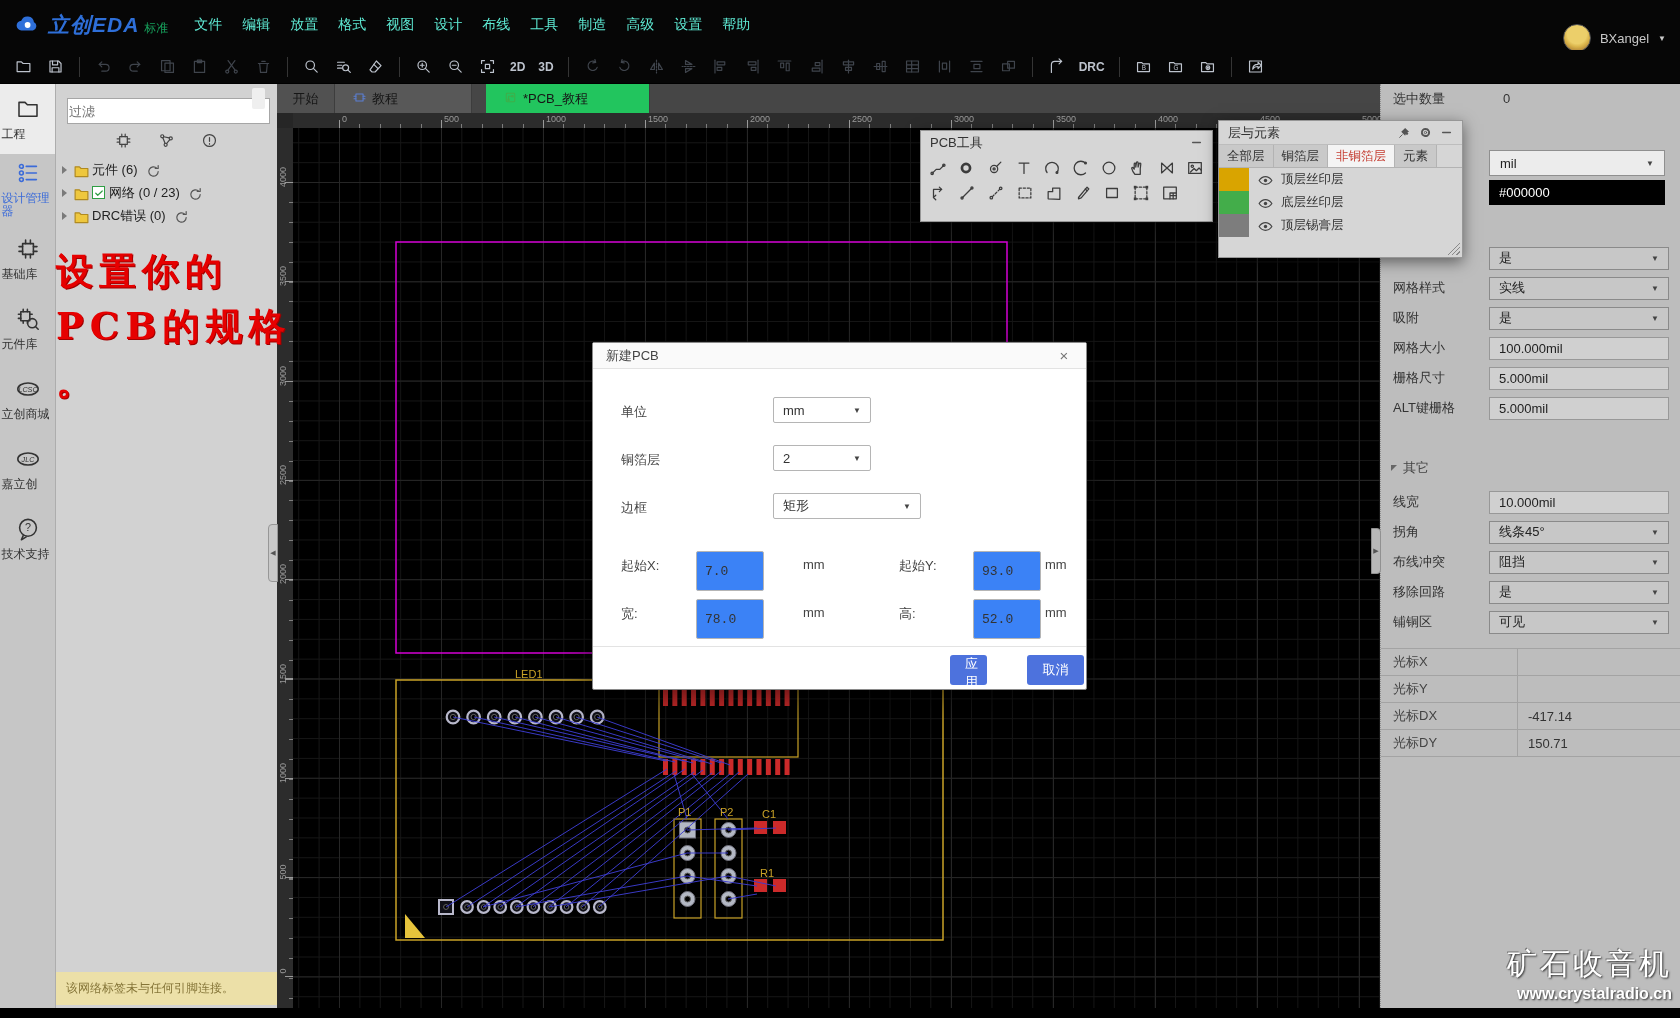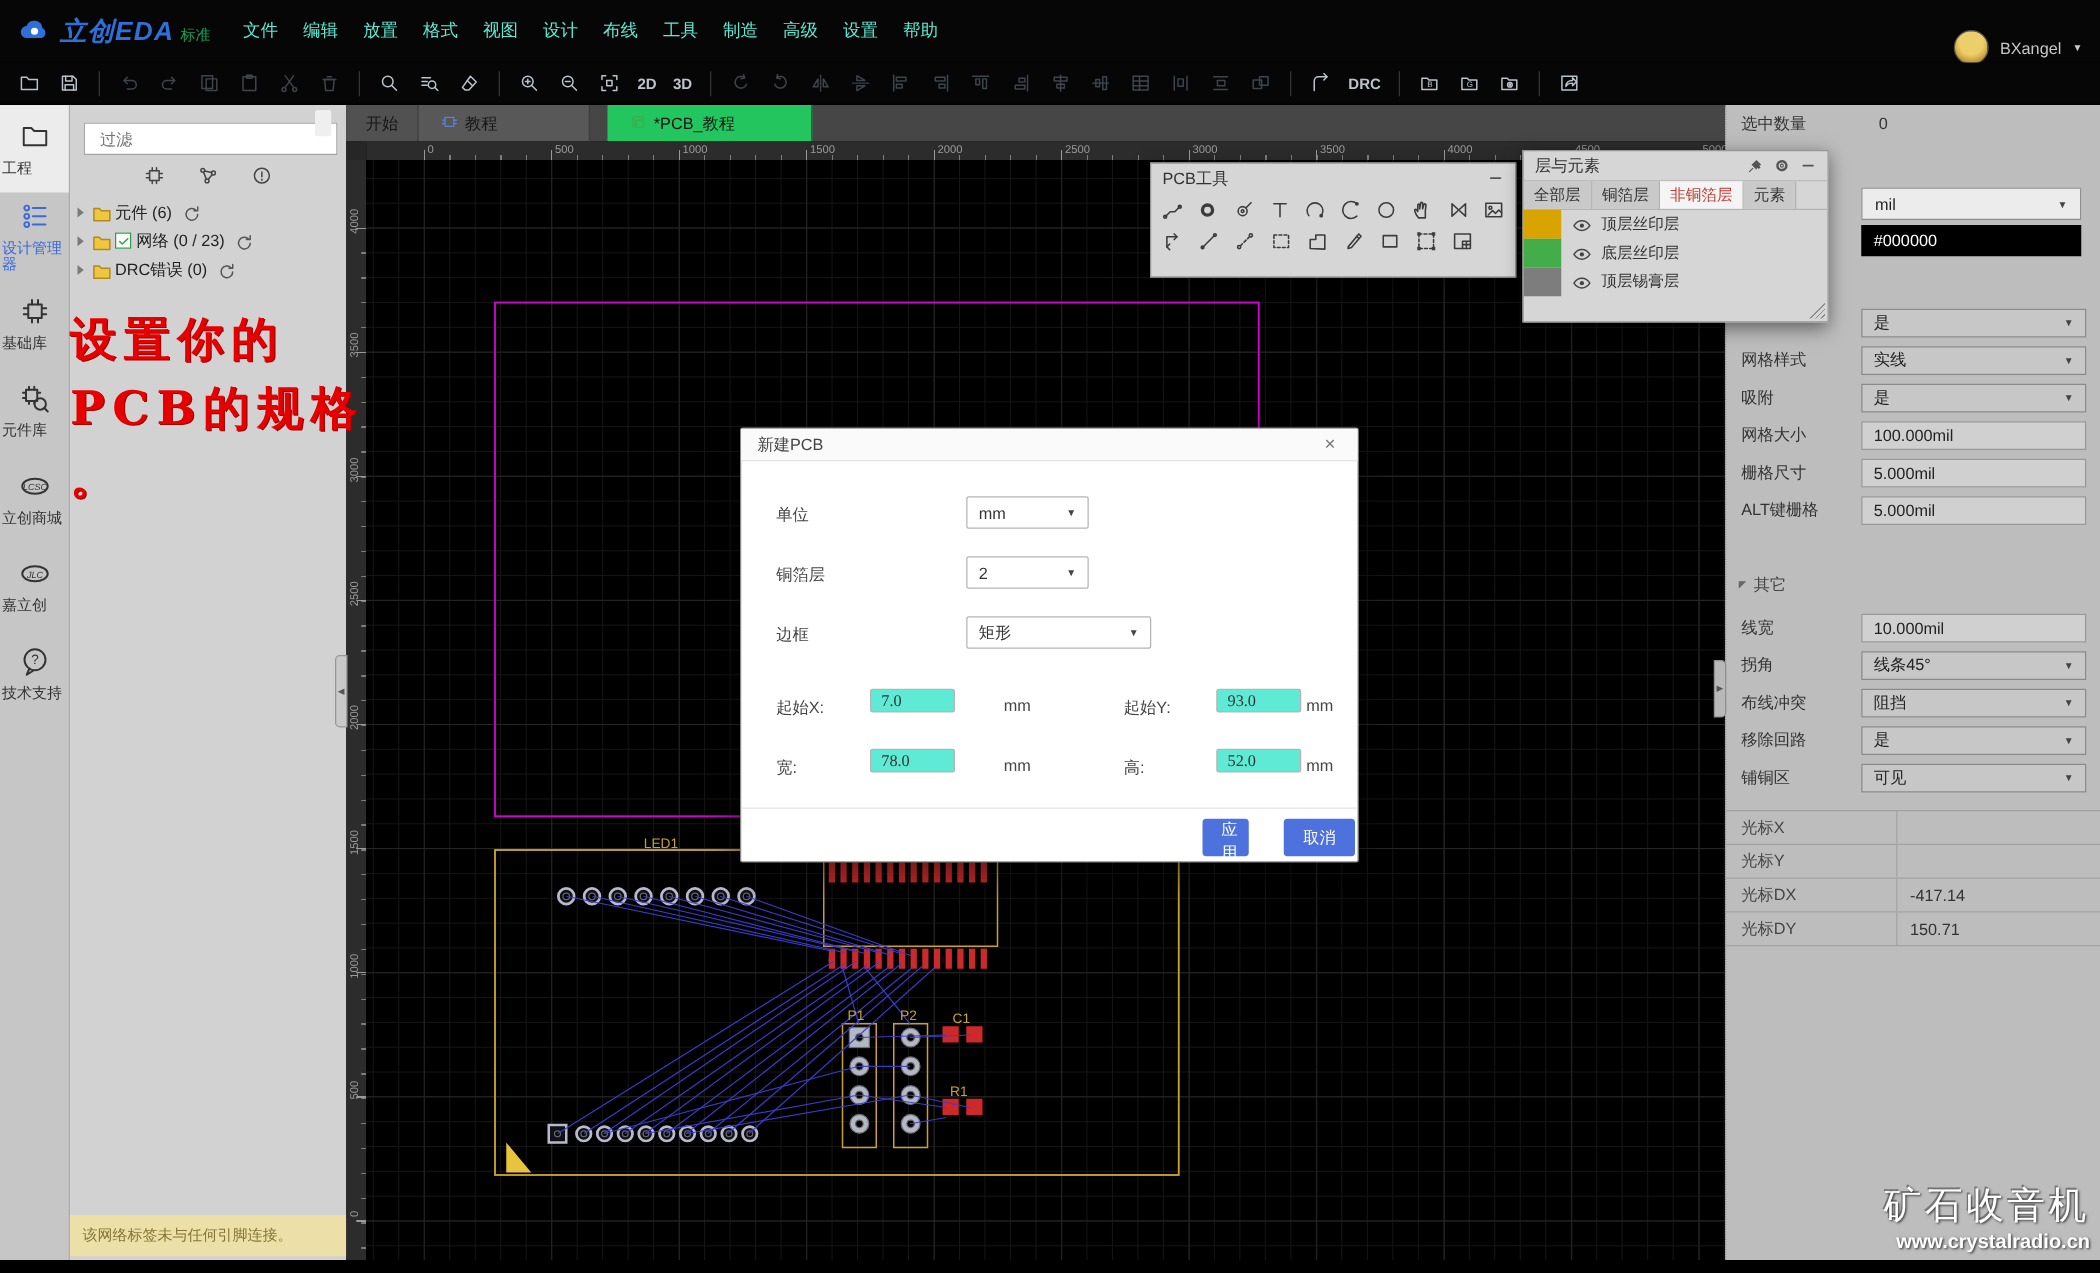--- a/index.html
+++ b/index.html
@@ -30,21 +30,21 @@
 
 #left-rail{position:absolute;left:0;top:84px;width:56px;height:924px;background:#c6c6c6;border-right:1px solid #adadad}
 .rail-item{height:70px;display:flex;flex-direction:column;align-items:center;justify-content:center;gap:4px;font-size:12px;color:#333;cursor:default}
 .rail-item .lbl{width:52px;text-align:left;line-height:13px}
 .rail-item svg.ic{width:24px;height:24px;stroke-width:1.3}
 .rail-item.active{background:#ececec}
 .rail-item.selected{color:#3b6bd9}
 
 
 #left-panel{position:absolute;left:56px;top:84px;width:221px;height:924px;background:#d2d2d2}
-#filter-input{position:absolute;left:11px;top:14px;width:203px;height:26px;border:1px solid #a6a6a6;background:#fff;font-size:13px;color:#3b82f6;padding:0 12px;font-family:inherit}
+#filter-input{position:absolute;left:11px;top:14px;width:203px;height:26px;border:1px solid #a6a6a6;background:#fff;font-size:13px;color:#3b82f6;padding:0 1px;font-family:inherit}
 #panel-icons{position:absolute;left:0;top:48px;width:221px;display:flex;justify-content:center;gap:26px;color:#444}
 #panel-icons .pic{width:17px;height:17px}
 #tree{position:absolute;left:4px;top:74px;width:214px}
 .tree-row{display:flex;align-items:center;height:23px;font-size:13px;color:#222;gap:4px}
 .caret{width:0;height:0;border-left:5px solid #7a7a7a;border-top:4px solid transparent;border-bottom:4px solid transparent;margin:0 2px}
 .tfolder{width:15px;height:13px}
 .tcheck{width:13px;height:13px;border:1px solid #2f9e44;background:#fff;display:flex;align-items:center;justify-content:center}
 .tcheck svg{width:10px;height:10px;stroke:#2f9e44;stroke-width:2.4;fill:none}
 .trefresh{width:13px;height:13px;color:#555;margin-left:3px}
 #toast{position:absolute;left:0;top:888px;width:221px;height:33px;background:#ece0a8;color:#84764038;color:#857538;font-size:12px;display:flex;align-items:center;padding-left:10px}
@@ -120,21 +120,21 @@
 .crow{display:flex;height:27px;border-bottom:1px solid #a3a3a3;font-size:13px;color:#444;align-items:center}
 .clabel{width:136px;padding-left:12px;flex:none}
 .cval{flex:1;border-left:1px solid #a3a3a3;height:100%;display:flex;align-items:center;padding-left:10px;color:#333}
 
 
 #dialog{position:absolute;left:592px;top:342px;width:495px;height:348px;background:#fff;border:1px solid #8a8a8a;border-radius:2px;box-shadow:0 8px 30px rgba(0,0,0,.55);z-index:100}
 #dialog-title{height:26px;background:#fafafa;border-bottom:1px solid #e3e3e3;display:flex;align-items:center;padding:0 13px;font-size:13px;color:#444}
 #dialog-close{margin-left:auto;color:#777;font-size:15px;width:18px;text-align:center}
 .dlabel{position:absolute;font-size:13px;color:#444}
 .dsel{position:absolute;height:26px;background:#fff;border:1px solid #b5b5b5;border-radius:2px;display:flex;align-items:center;padding:0 9px;font-size:13px;color:#333}
-.dinput{position:absolute;height:19px;width:68px;border:1px solid #b5b5b5;border-radius:2px;font-size:13px;color:#333;padding:0 8px;font-family:Liberation Serif, serif;background:#5eead4}
+.dinput{position:absolute;height:40px;width:68px;border:1px solid #b5b5b5;border-radius:2px;font-size:13px;color:#333;padding:0 8px;font-family:Liberation Mono, monospace;background:#3b82f6}
 .dunit{position:absolute;font-size:13px;color:#444}
 #dialog-footer{position:absolute;left:0;top:303px;width:493px;height:43px;border-top:1px solid #e3e3e3}
 .dbtn{position:absolute;top:8px;height:30px;border:none;border-radius:3px;background:#4d72dd;color:#fff;font-size:13px;font-family:inherit;padding:0 15px}
 
 
 #bottom-strip{position:absolute;left:0;top:1008px;width:1680px;height:10px;background:#000}
 #watermark{position:absolute;right:8px;top:944px;z-index:120;text-align:right;color:#fff}
 #wm1{font-size:30px;font-weight:normal;letter-spacing:3px;text-shadow:1px 1px 2px #333,-1px -1px 0 #777}
 #wm2{font-size:16px;font-weight:bold;text-shadow:1px 1px 2px #333}
 </style>
@@ -1201,21 +1201,21 @@
   <span class="dlabel" style="left:306px;top:214px">起始Y:</span>
   <input class="dinput" style="left: 380px; top: 208px;" readonly="" value="93.0">
   <span class="dunit" style="left:452px;top:214px">mm</span>
   <span class="dlabel" style="left:28px;top:262px">宽:</span>
   <input class="dinput" style="left: 103px; top: 256px;" readonly="" value="78.0">
   <span class="dunit" style="left:210px;top:262px">mm</span>
   <span class="dlabel" style="left:306px;top:262px">高:</span>
   <input class="dinput" style="left: 380px; top: 256px;" readonly="" value="52.0">
   <span class="dunit" style="left:452px;top:262px">mm</span>
   <div id="dialog-footer">
-    <button class="dbtn" style="left:369px;width:37px">应用</button>
+    <button class="dbtn" style="left:357px;width:37px">应用</button>
     <button class="dbtn" style="left:434px;width:57px">取消</button>
   </div>
 </div>
 
 <div id="bottom-strip"></div>
 <div id="watermark">
   <div id="wm1">矿石收音机</div>
   <div id="wm2">www.crystalradio.cn</div>
 </div>
 

